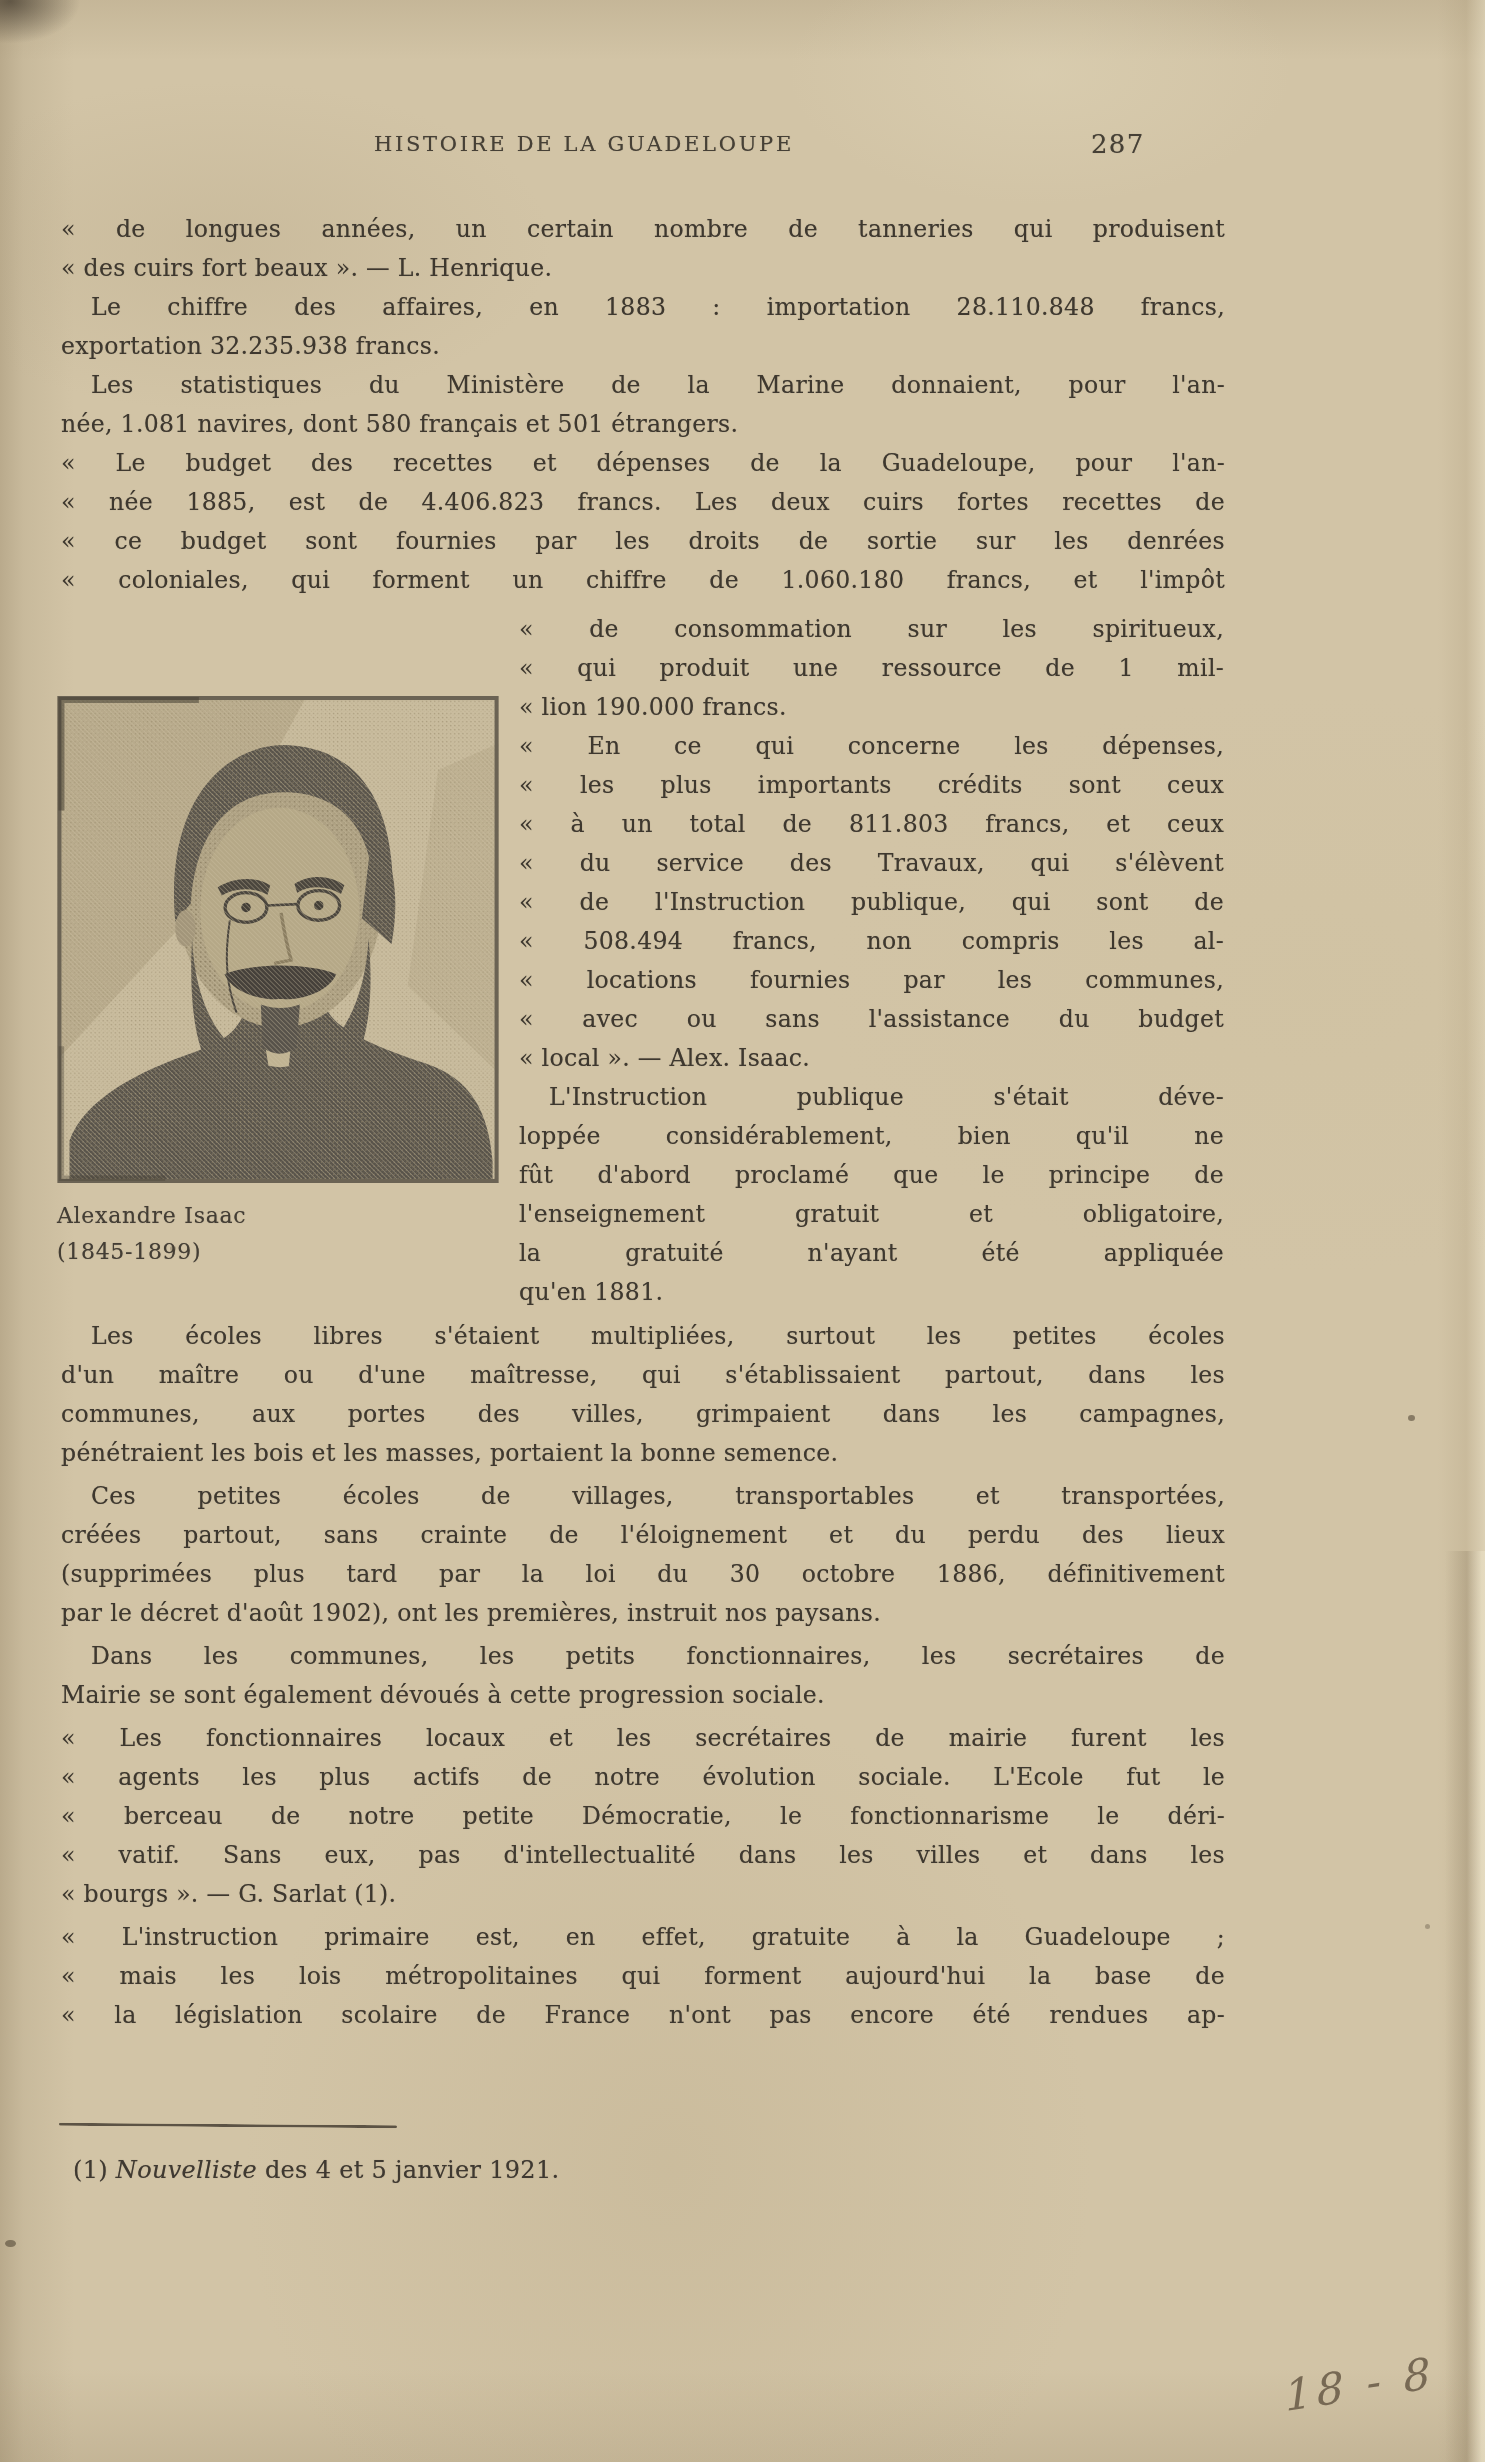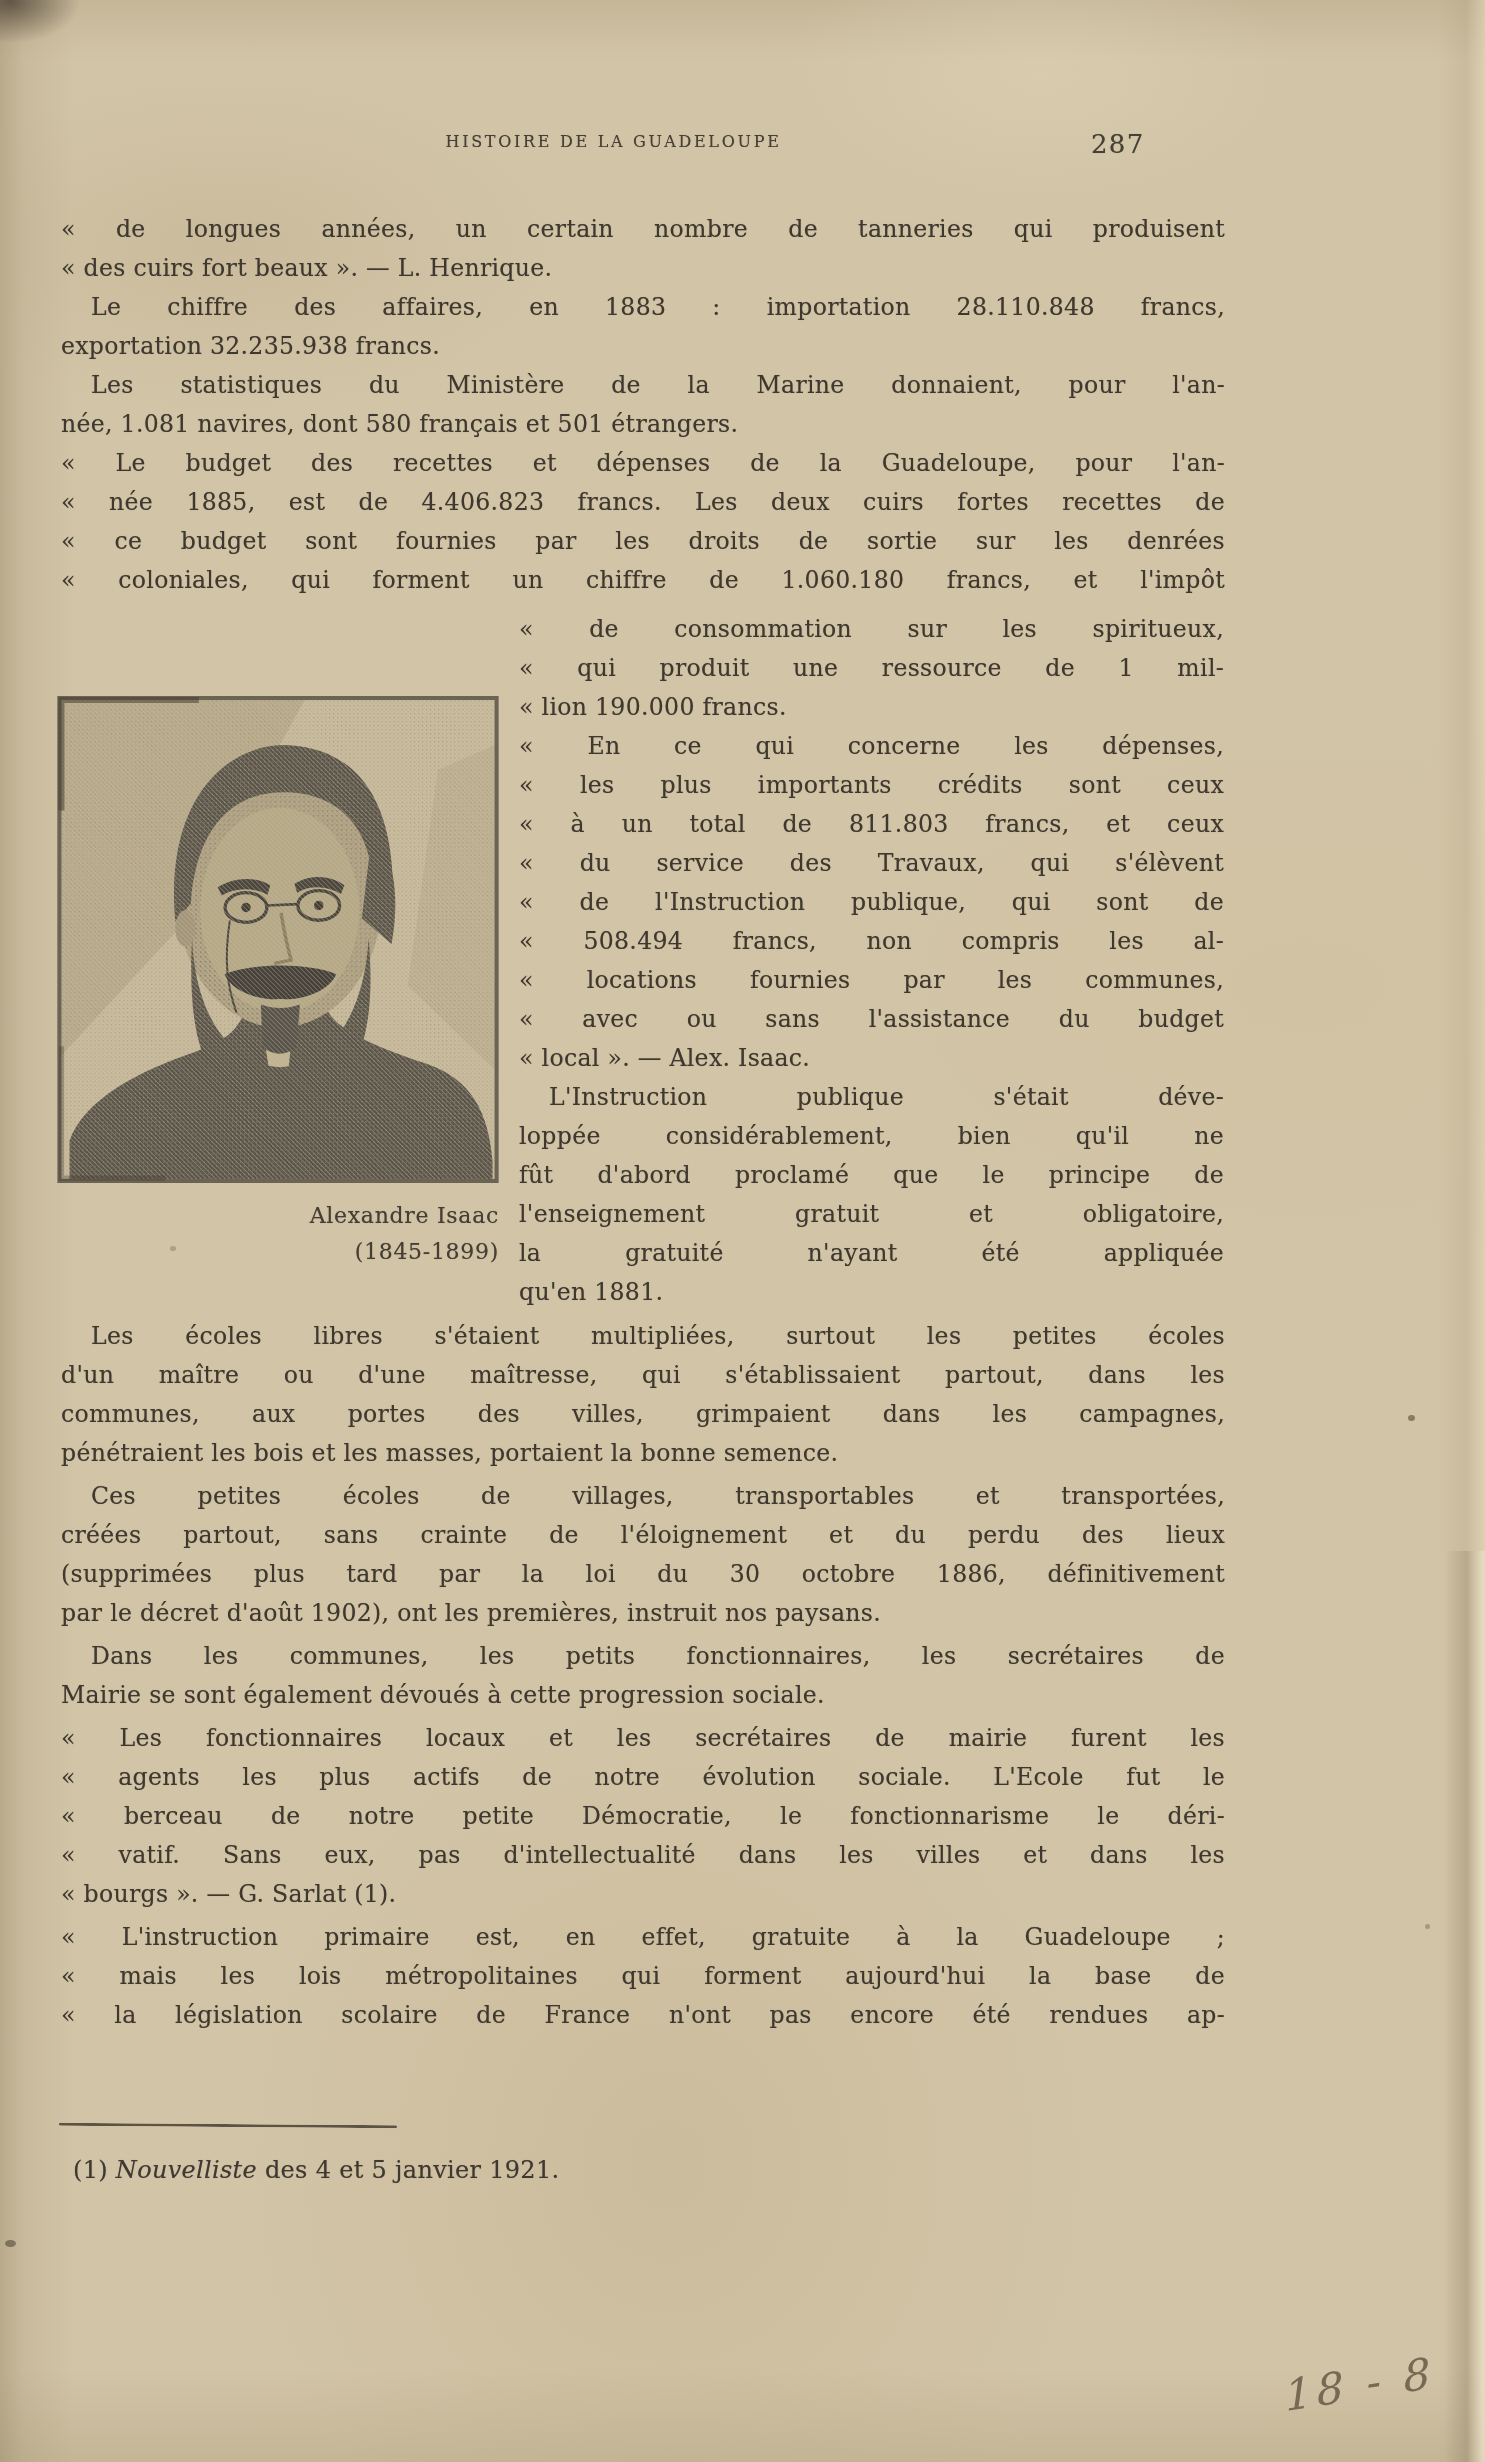--- a/index.html
+++ b/index.html
@@ -23,22 +23,22 @@
     background:radial-gradient(ellipse at 30% 30%, rgba(52,44,34,0.65), rgba(52,44,34,0.0) 70%);
   }
   .right-curl{
     position:absolute; right:0; top:1551px; width:40px; height:912px;
     background:linear-gradient(90deg, rgba(120,104,78,0.0), rgba(120,104,78,0.22) 55%, rgba(238,229,203,0.5) 92%);
   }
   .speck{position:absolute;border-radius:50%;background:rgba(74,64,48,0.55);}
   
   .running-head{position:absolute; top:132px; left:0; width:100%; height:34px;}
   .running-title{
-    position:absolute; left:374px; width:479px; text-align:center;
-    font-size:16px; letter-spacing:2.7px; color:#464036;
+    position:absolute; left:374px; width:479px; 
+    font-size:21px; letter-spacing:2.7px; color:#464036;
     text-shadow:0 0 0.7px rgba(70,64,54,0.55);
   }
   .page-number{
     position:absolute; left:1091px; top:-2.7px; font-size:26px; letter-spacing:1.3px; color:#464036;
     text-shadow:0 0 0.7px rgba(70,64,54,0.55);
   }
   
   .textflow{position:absolute; font-size:23.6px; line-height:39px; letter-spacing:0.3px;
     text-shadow:0 0 0.7px rgba(62,56,47,0.45);}
   .sec-intro{top:210px; left:61px; width:1164px;}
@@ -46,21 +46,21 @@
   .sec-after{top:1317px; left:61px; width:1164px;}
   .para{margin:0;}
   .sec-after .para + .para{margin-top:4px;}
   .sec-after .para:nth-child(2){}
   .line{text-align:justify; text-align-last:justify; white-space:normal;}
   .line.end{text-align-last:left;}
   .line.indent{text-indent:30px;}
   
   .figure{position:absolute; left:57px; top:696px; width:442px;}
   .figure svg{display:block;}
-  .figure-caption{margin-top:15px; text-align:right; font-size:22px; line-height:36px;
+  .figure-caption{margin-top:15px; text-align:left; font-size:22px; line-height:36px;
     letter-spacing:0.7px; color:#443e35; text-shadow:0 0 0.7px rgba(68,62,53,0.5);}
   
   .footnote-rule{position:absolute; left:59px; top:2124px; width:338px; height:0;
     border-top:3.4px solid rgba(72,64,52,0.85); border-radius:2px; transform:rotate(0.4deg);}
   .footnote{position:absolute; left:73px; top:2156px; font-size:24px; letter-spacing:0.3px;
     color:#3f3931; text-shadow:0 0 0.7px rgba(63,57,49,0.5);}
   .footnote .src{font-style:italic;}
   
   .handwritten{
     position:absolute; left:1284px; top:2359px; font-size:43px; color:#6e604c;

